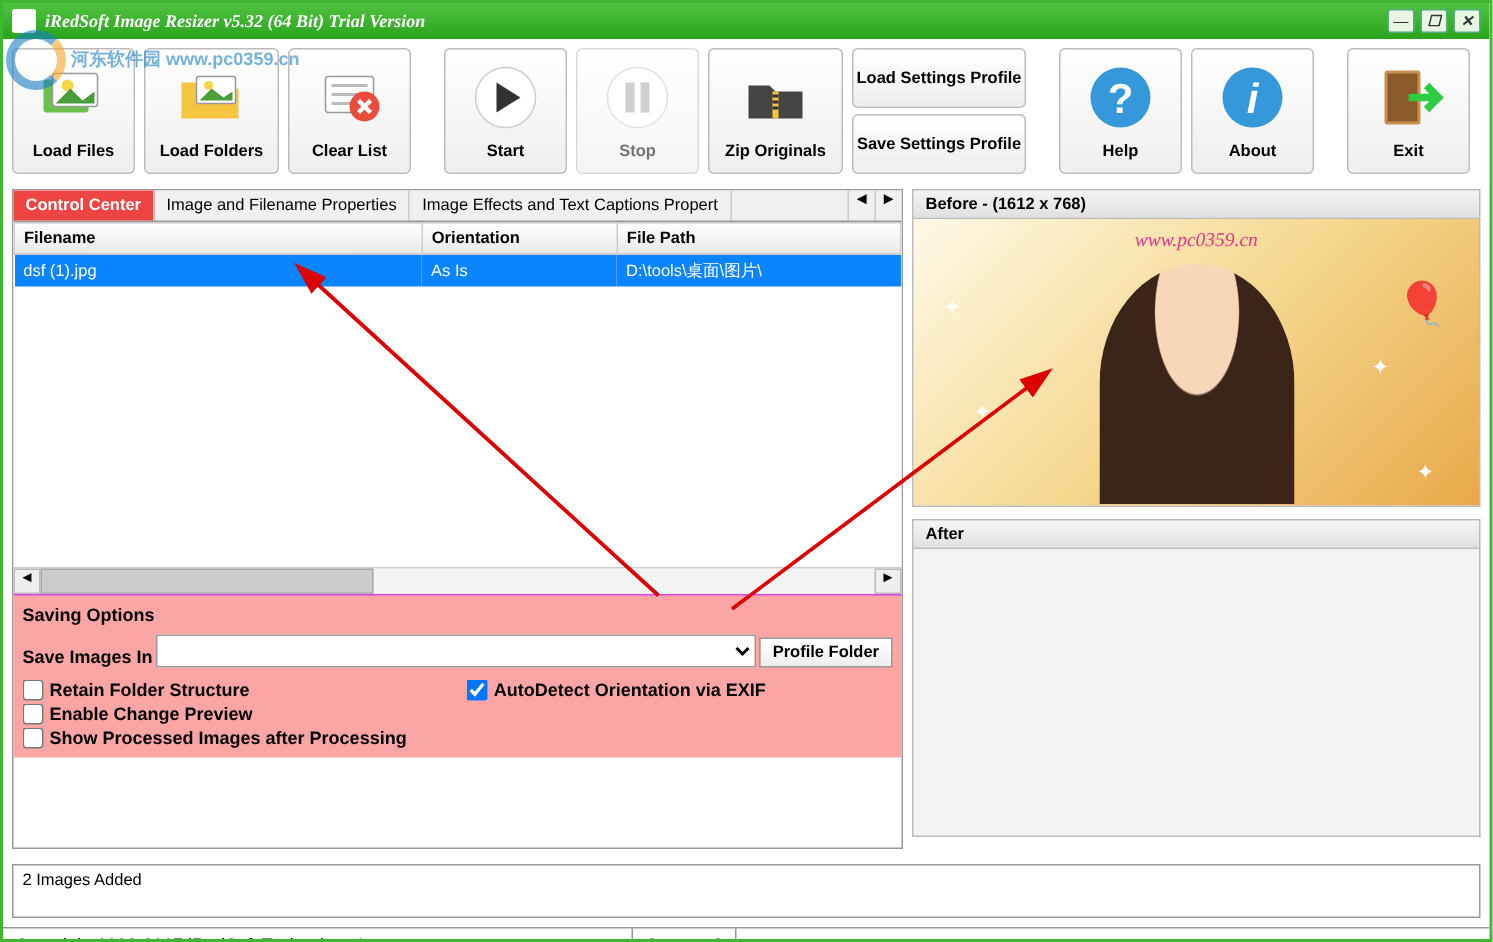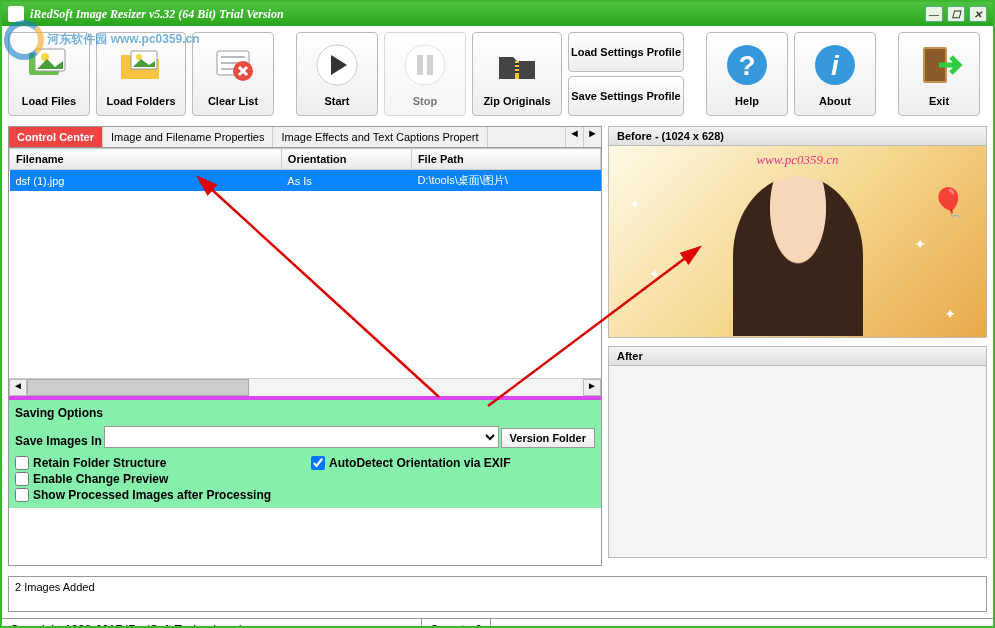--- a/index.html
+++ b/index.html
@@ -27,21 +27,21 @@
 .tab-scroll-btn { width: 18px; text-align: center; cursor: pointer; border-left: 1px solid #ccc; }
 .table-wrap { height: 230px; overflow: auto; background: #fff; }
 table { width: 100%; border-collapse: collapse; }
 th { text-align: left; padding: 4px 6px; background: linear-gradient(#fff,#e8e8e8); border: 1px solid #ccc; font-size: 11px; font-weight: bold; }
 td { padding: 3px 6px; font-size: 11px; border-bottom: 0; }
 tr.selected td { background: #0a84ff; color: #fff; }
 .hscroll { height: 18px; background: #eee; border-top: 1px solid #ccc; display: flex; }
 .hscroll-track { flex: 1; background: #f4f4f4; }
 .hscroll-thumb { height: 100%; width: 40%; background: #ccc; border: 1px solid #aaa; }
 .hscroll-btn { width: 18px; background: #eee; border: 1px solid #bbb; text-align: center; font-size: 10px; }
-.saving-options { border-top: 4px solid #d946ef; padding: 6px; background: #86efac; }
+.saving-options { border-top: 1px solid #d946ef; padding: 6px; background: #fca5a5; }
 .section-title { font-weight: bold; font-size: 12px; margin-bottom: 6px; }
 .save-row { display: flex; align-items: flex-end; gap: 2px; margin-bottom: 8px; }
 .save-row label { font-weight: bold; }
 .save-row select { flex: 1; height: 22px; border: 1px solid #999; background: #fff; }
 .select-folder-btn { border: 1px solid #999; background: linear-gradient(#fff,#eee); padding: 3px 8px; cursor: pointer; font-size: 11px; font-weight: bold; }
 .check-row { display: flex; gap: 40px; }
 .check-col { display: flex; flex-direction: column; gap: 2px; }
 .chk { display: flex; align-items: center; gap: 4px; font-size: 12px; font-weight: bold; }
 .chk input { width: 14px; height: 14px; }
 .status-box { margin: 6px; border: 1px solid #999; padding: 4px 6px; height: 36px; font-size: 11px; background: #fff; }
@@ -217,21 +217,21 @@
       <div class="hscroll-track">
           <div class="hscroll-thumb"></div>
         </div>
       <div class="hscroll-btn">►</div>
     </div>
     <div class="saving-options">
       <div class="section-title">Saving Options</div>
       <div class="save-row">
         <label>Save Images In</label>
         <select></select>
-        <button class="select-folder-btn">Version Folder</button>
+        <button class="select-folder-btn">Profile Folder</button>
       </div>
       <div class="check-row">
         <div class="check-col">
           <label class="chk">
               <input type="checkbox" style="">
               <span>Retain Folder Structure</span>
             </label>
           <label class="chk">
               <input type="checkbox" style="">
               <span>Enable Change Preview</span>
@@ -254,21 +254,21 @@
           <marker id="ah1" markerWidth="10" markerHeight="10" refX="2" refY="3" orient="auto">
             <path d="M0,0 L0,6 L9,3 Z" fill="#d00"></path>
           </marker>
         </defs>
       <line x1="430" y1="270" x2="200" y2="60" stroke="#d00" stroke-width="2.5" marker-end="url(#ah1)"></line>
     </svg>
   </div>
 
   <div class="right-panel" style="position:relative;">
     <div class="preview-section">
-      <div class="preview-header">Before - (1024 x 628)</div>
+      <div class="preview-header">Before - (1612 x 768)</div>
       <div class="preview-img">
         <div class="preview-watermark">www.pc0359.cn</div>
         <div class="preview-person"></div>
         <div class="preview-balloons">🎈</div>
         <div class="preview-star" style="top:50px;left:20px">✦</div>
         <div class="preview-star" style="top:120px;left:40px">✦</div>
         <div class="preview-star" style="top:160px;right:30px">✦</div>
         <div class="preview-star" style="top:90px;right:60px">✦</div>
       </div>
     </div>

